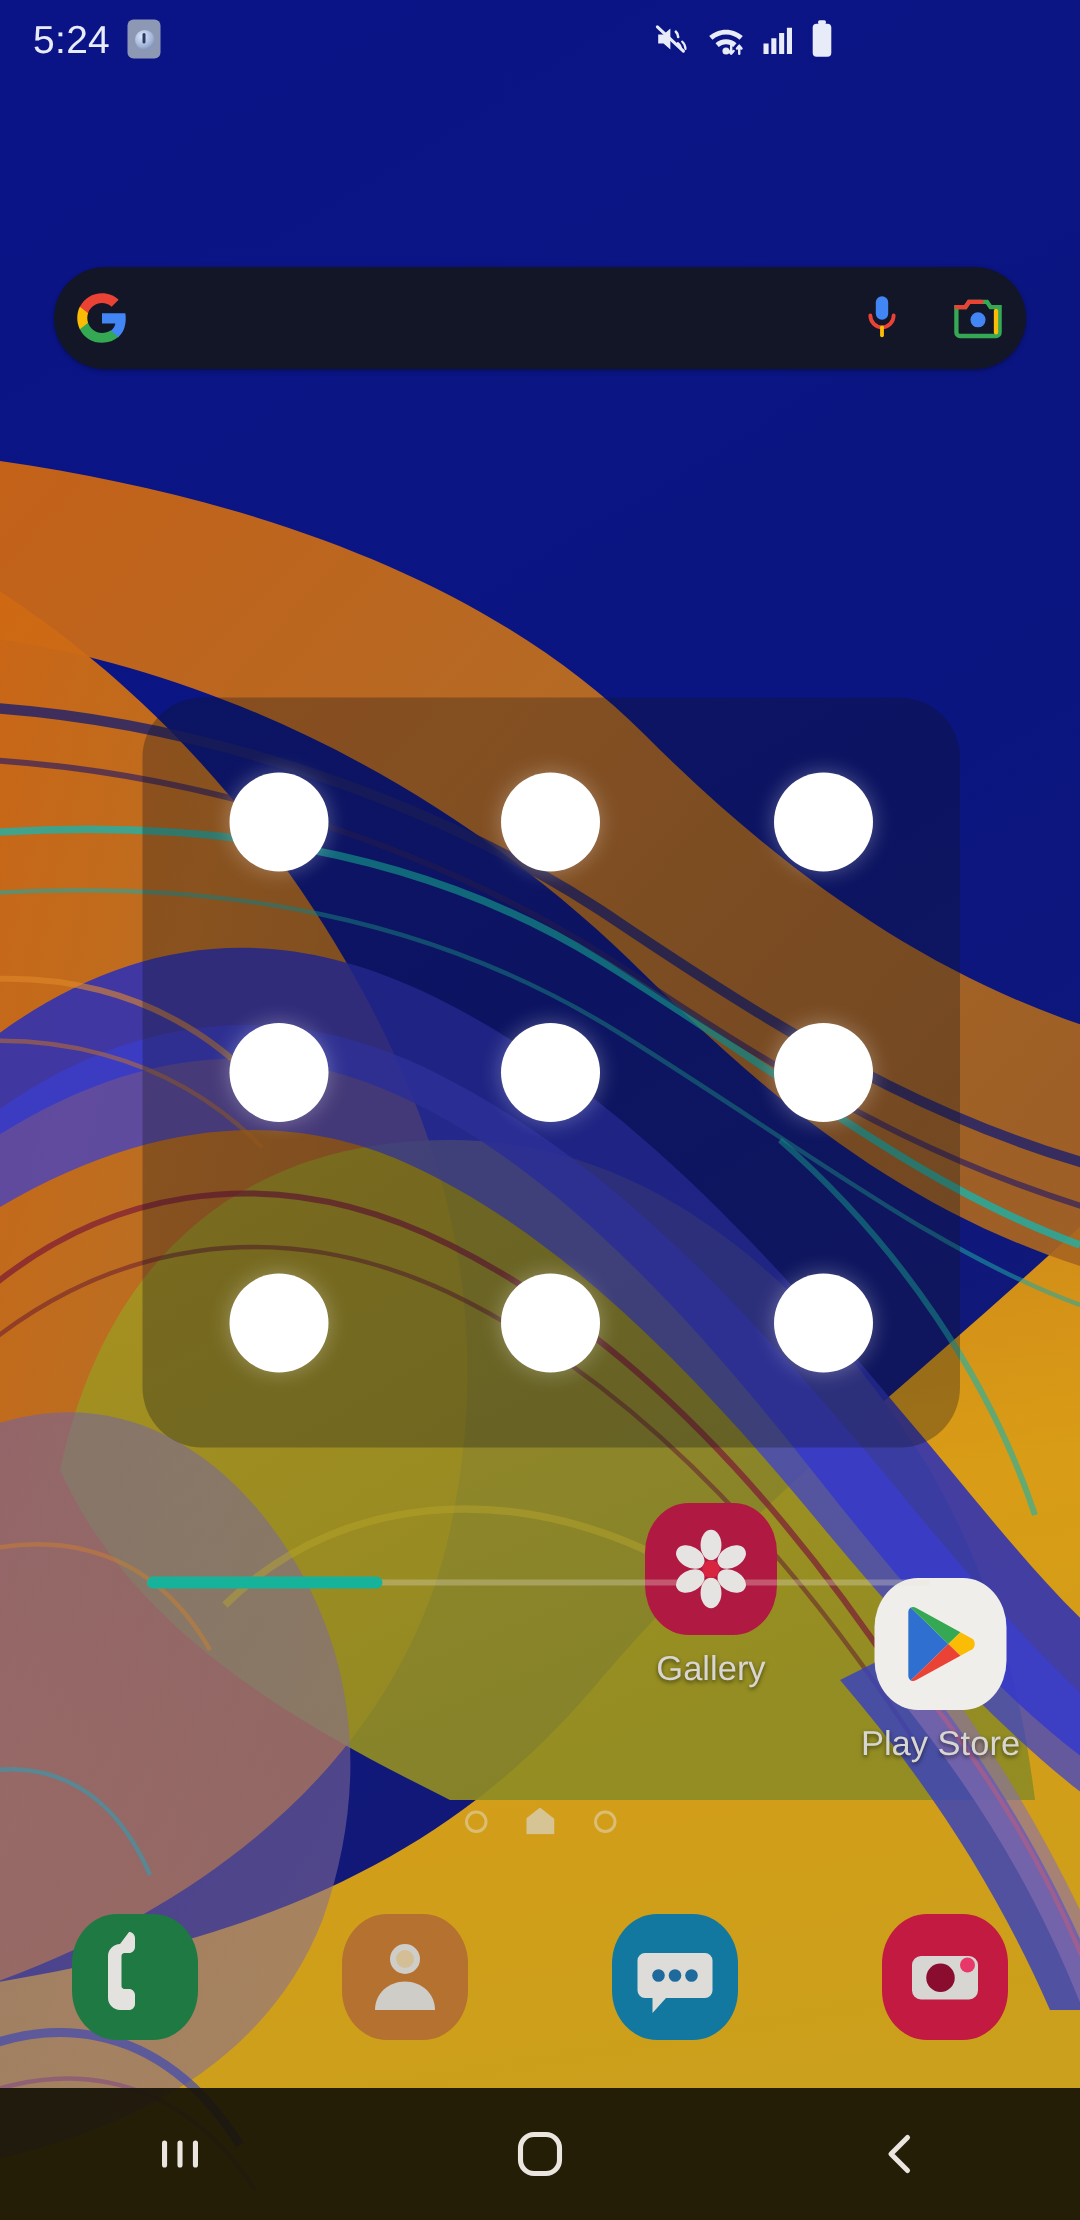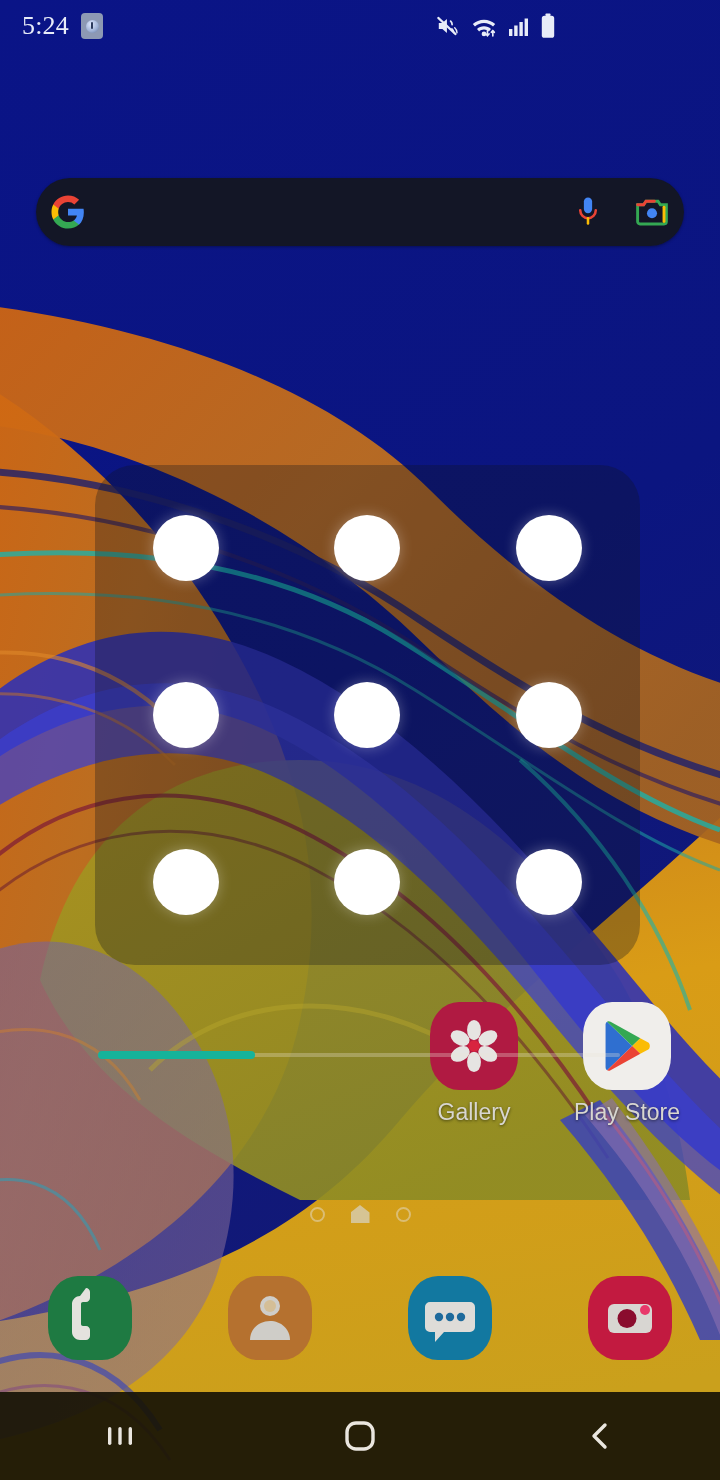--- a/index.html
+++ b/index.html
@@ -12,21 +12,21 @@
   }
 
   
   #wallpaper{ position:absolute; inset:0; overflow:hidden; background:#0b1280; }
   #wallpaper svg{ position:absolute; inset:0; width:720px; height:1480px; display:block; }
 
   
   #status-bar{
     position:absolute; top:0; left:0; width:572px; height:52px;
     display:flex; align-items:center; justify-content:space-between;
-    padding:0 16px 0 22px; z-index:60;font-family:Liberation Serif, serif;
+    padding:0 16px 0 22px; z-index:60;
   }
   #status-left{ display:flex; align-items:center; gap:12px; }
   #clock{ color:#e8ecf8; font-size:26px; letter-spacing:.2px; }
   .notif-chip{
     width:22px; height:26px; border-radius:4px;
     background:#8d99b4; display:flex; align-items:center; justify-content:center;
   }
   .notif-chip .inner{
     width:13px;height:13px;border-radius:50%;
     background:radial-gradient(circle at 38% 33%, #dfe8ff 0%, #9fb2d6 58%, #5c6f99 100%);
@@ -97,21 +97,21 @@
     border-radius:29px / 33px;
     display:flex; align-items:center; justify-content:center;
     position:relative;
   }
   .app-label{
     margin-top:9px; color:#d8d6d0; font-size:23px;
     text-shadow:0 1px 3px rgba(0,0,0,.55); white-space:nowrap;
   }
 
   #app-gallery{ left:408px; top:1002px; }
-  #app-playstore{ left:561px; top:1002px;align-items:center; }
+  #app-playstore{ left:561px; top:1052px;align-items:center; }
 
   
   #page-indicator{
     position:absolute; left:0; top:1205px; width:720px;
     display:flex; align-items:center; justify-content:center; gap:26px; z-index:25;
   }
   .pi-dot{
     width:15px; height:15px; border-radius:50%;
     border:2px solid rgba(225,215,190,.55);
   }

